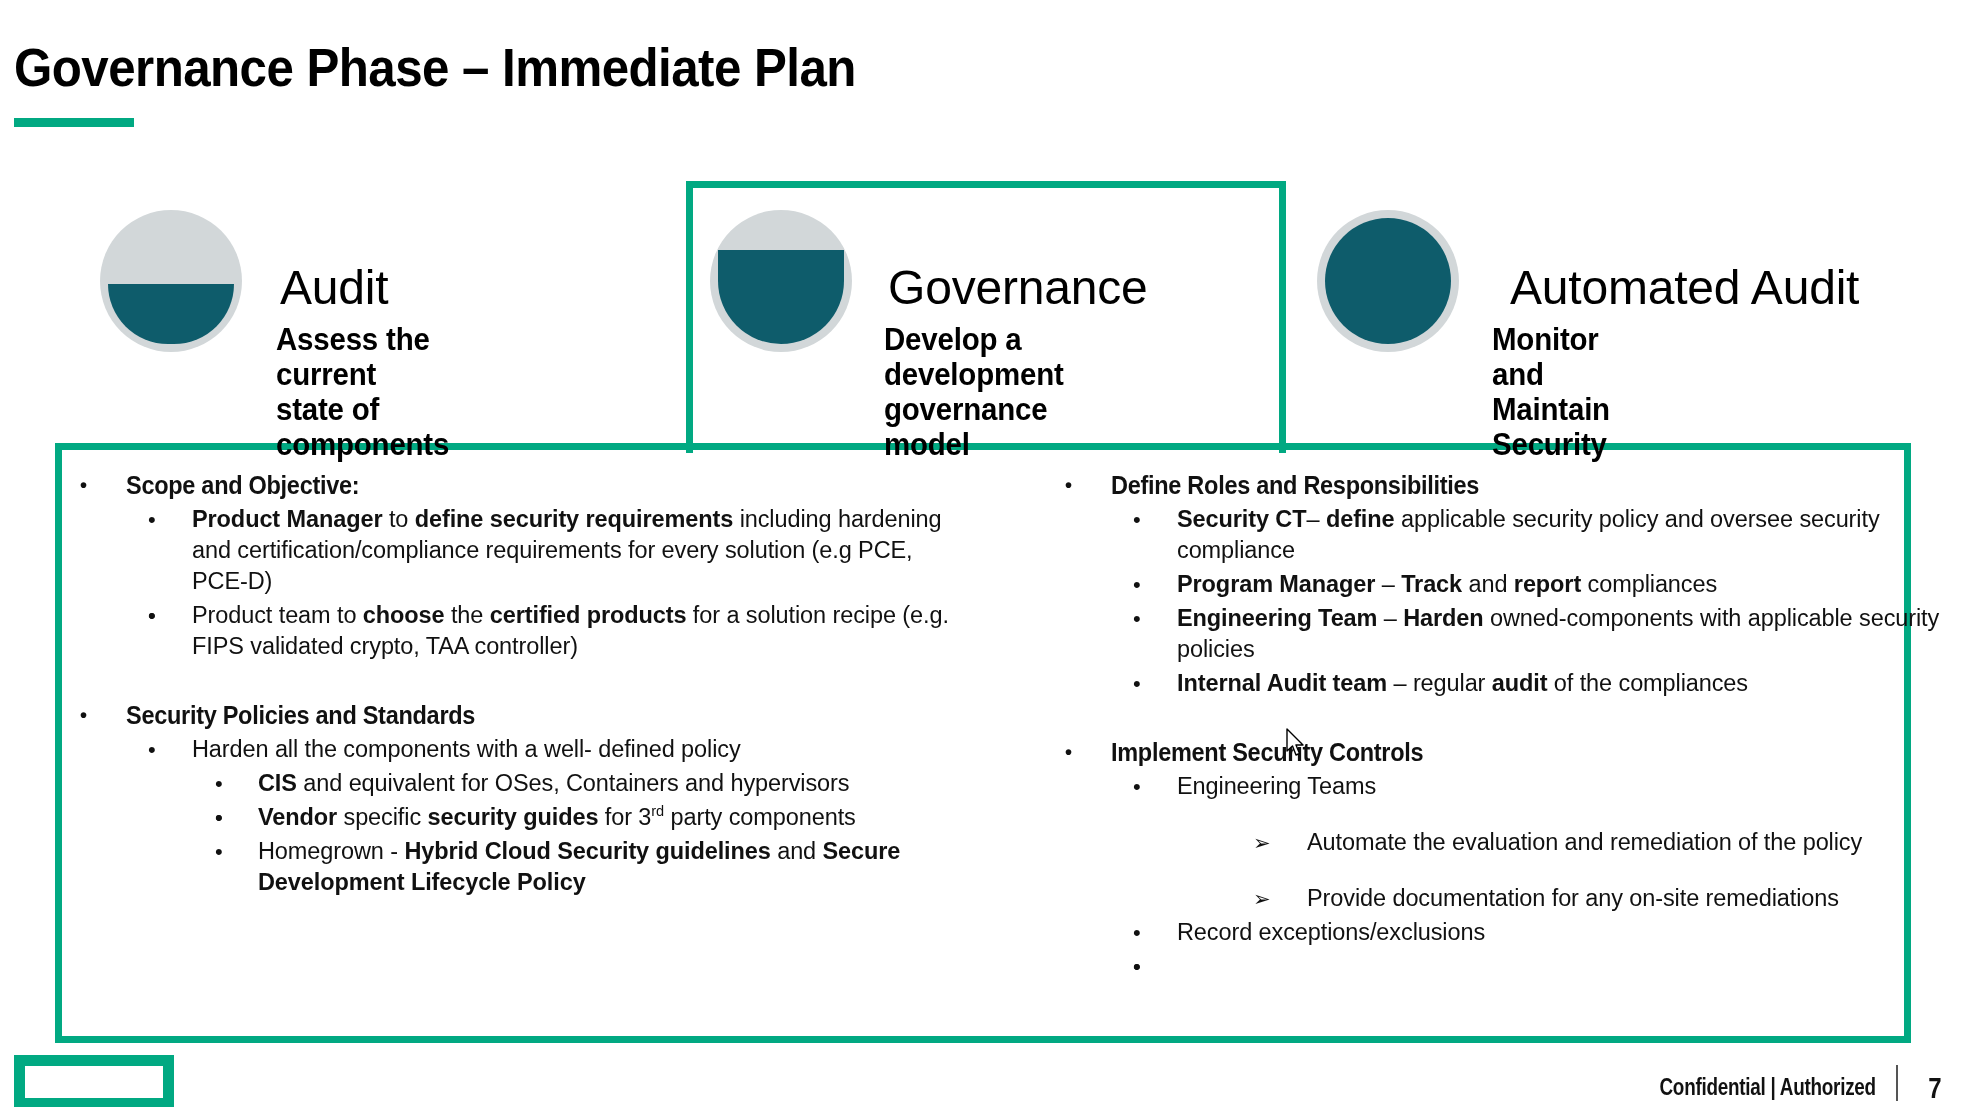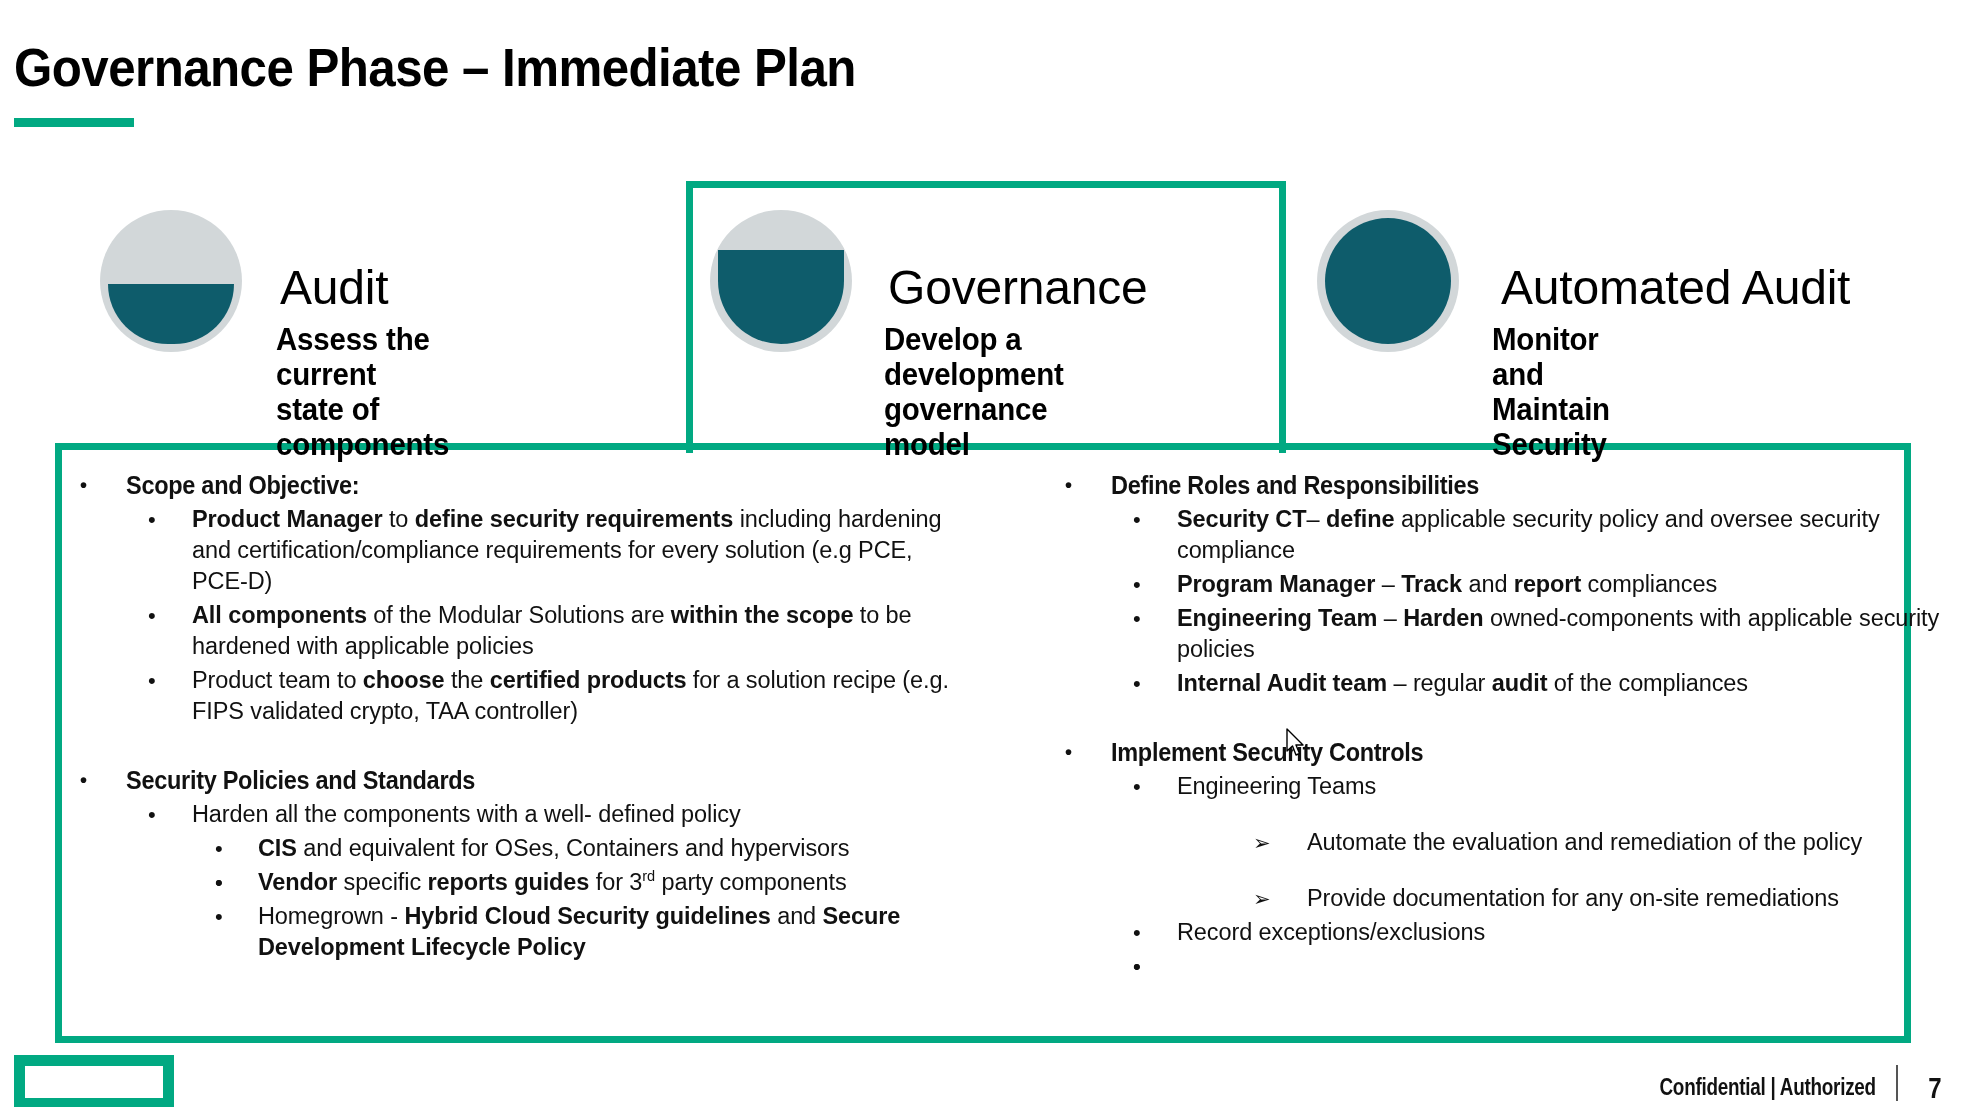--- a/index.html
+++ b/index.html
@@ -109,21 +109,21 @@
   #phase-audit .phase-name { left: 180px; }
   #phase-audit .phase-sub  { left: 176px; }
   #phase-audit .fill { height: 42%; }
   
   #phase-governance { left: 710px; }
   #phase-governance .phase-name { left: 178px; }
   #phase-governance .phase-sub  { left: 174px; }
   #phase-governance .fill { height: 66%; }
   
   #phase-automated { left: 1317px; }
-  #phase-automated .phase-name { left: 184px; }
+  #phase-automated .phase-name { left: 193px; }
   #phase-automated .phase-sub  { left: 175px; }
 
   
   .column {
     position: absolute;
     top: 468px;
     width: 900px;
     font-size: 0;
   }
   #col-left  { left: 70px; }
@@ -264,21 +264,20 @@
     <div class="li l1">
       <span class="bu">•</span>
       <span class="tx">Scope and Objective:</span>
     </div>
     <div class="li l2">
       <span class="bu">•</span>
       <span class="tx"><b>Product Manager</b> to <b>define security requirements</b> including hardening and certification/compliance requirements for every solution (e.g PCE, PCE-D)</span>
     </div>
     <div class="li l2">
       <span class="bu">•</span>
-      <span class="tx"><b>All components</b> of the Modular Solutions are <b>within the scope</b> to be hardened with applicable policies</span>
     </div>
     <div class="li l2">
       <span class="bu">•</span>
       <span class="tx">Product team to <b>choose</b> the <b>certified products</b> for a solution recipe (e.g. FIPS validated crypto, TAA controller)</span>
     </div>
     <div class="spacer"></div>
     <div class="li l1">
       <span class="bu">•</span>
       <span class="tx">Security Policies and Standards</span>
     </div>
@@ -288,21 +287,21 @@
     </div>
     <div class="li l3">
       <span class="bu">•</span>
       <span class="tx"><b>CIS</b> and equivalent for OSes, Containers and hypervisors</span>
     </div>
     <div class="li l3">
       <span class="bu">•</span>
     </div>
     <div class="li l3">
       <span class="bu">•</span>
-      <span class="tx"><b>Vendor</b> specific <b>reports guides</b> for 3<sup>rd</sup> party components</span>
+      <span class="tx"><b>Vendor</b> specific <b>security guides</b> for 3<sup>rd</sup> party components</span>
     </div>
     <div class="li l3">
       <span class="bu">•</span>
       <span class="tx">Homegrown - <b>Hybrid Cloud Security guidelines</b> and <b>Secure Development Lifecycle Policy</b></span>
     </div>
   </div>
 <div class="column" id="col-right">
     <div class="li l1">
       <span class="bu">•</span>
       <span class="tx">Define Roles and Responsibilities</span>

